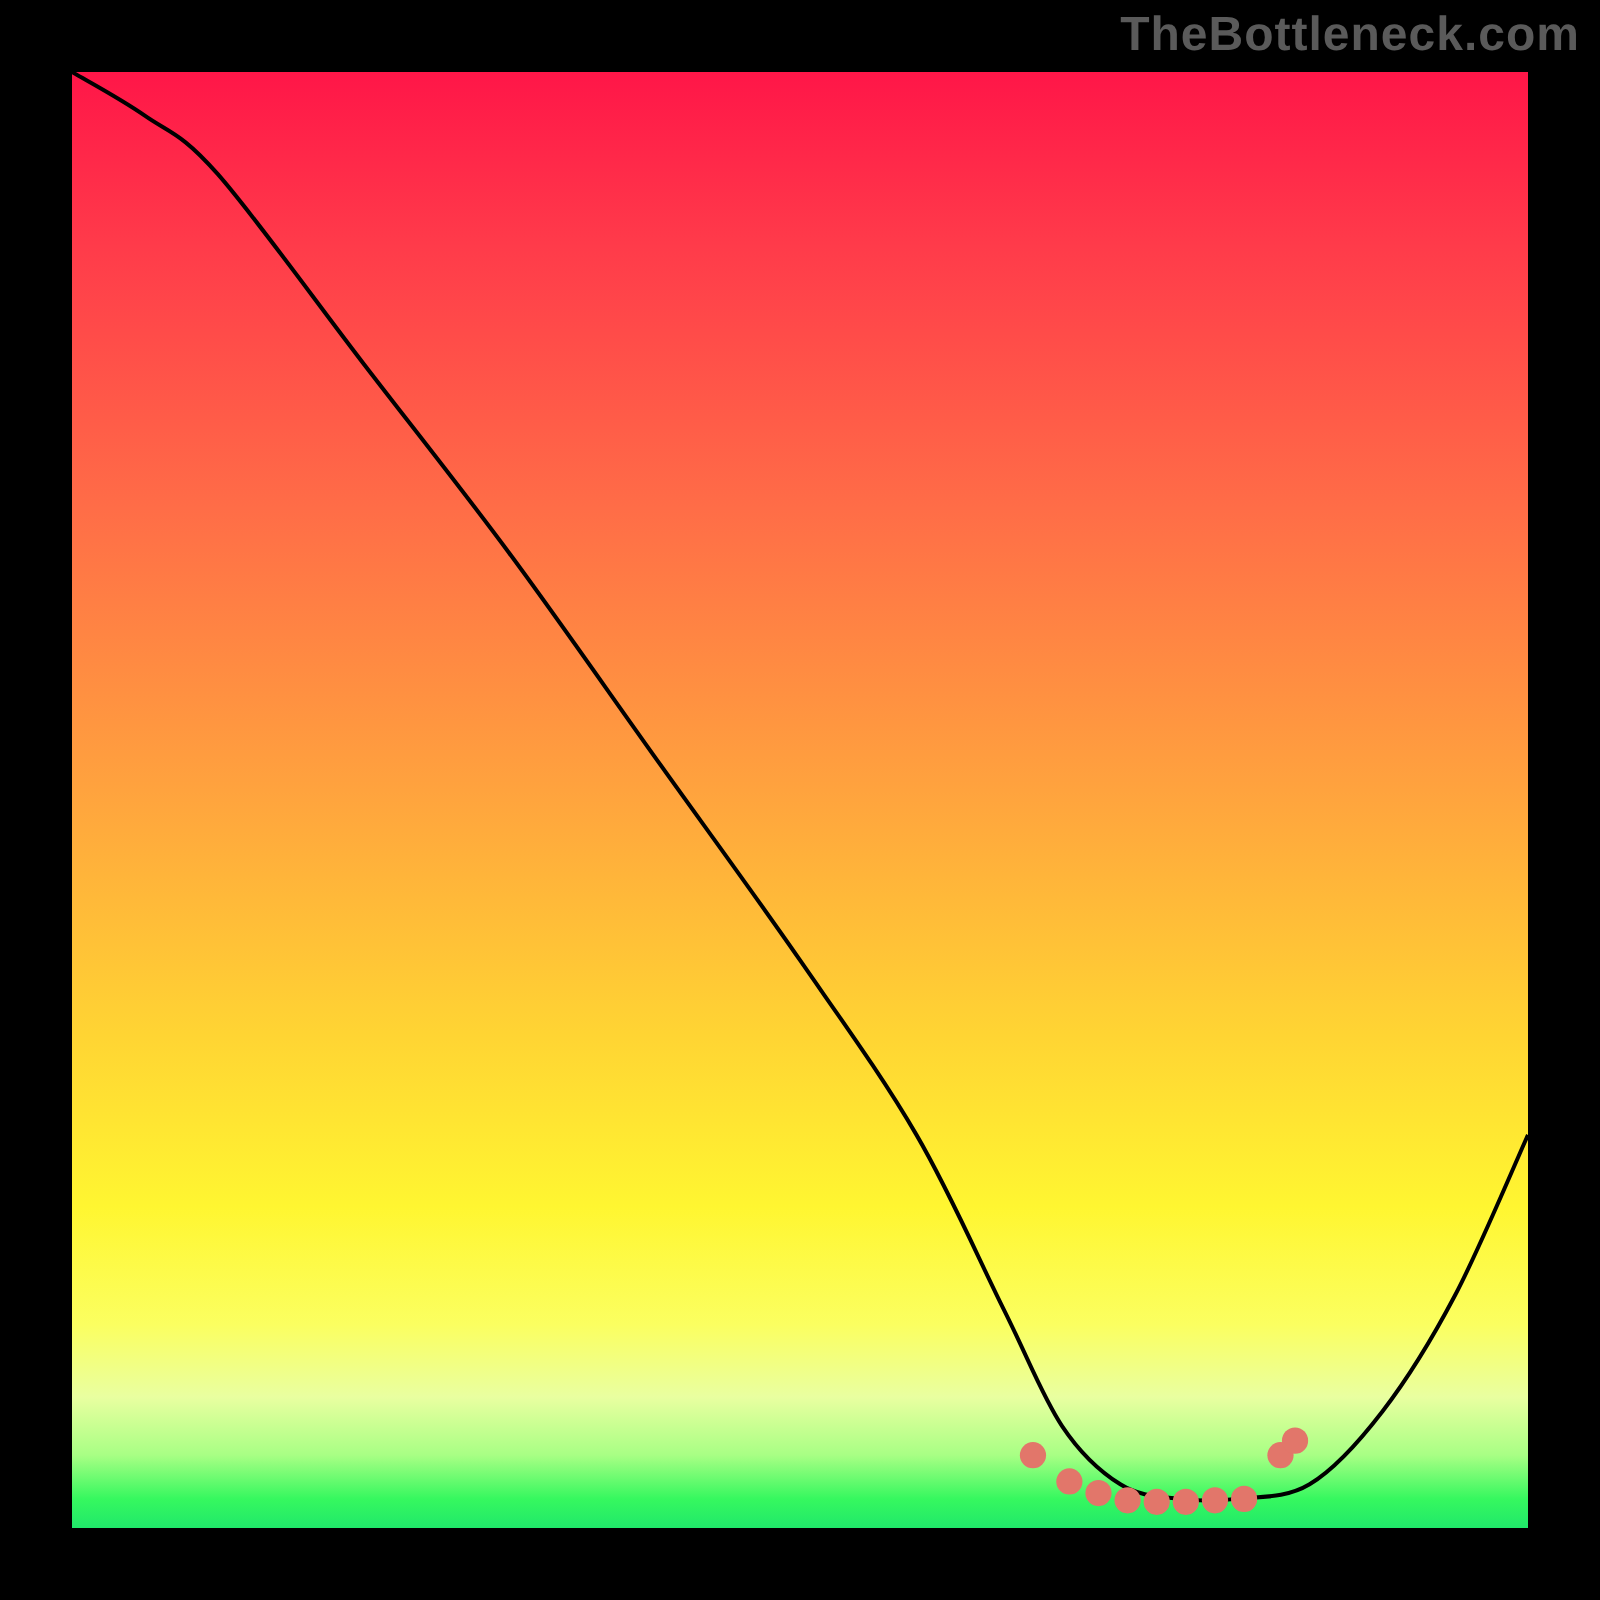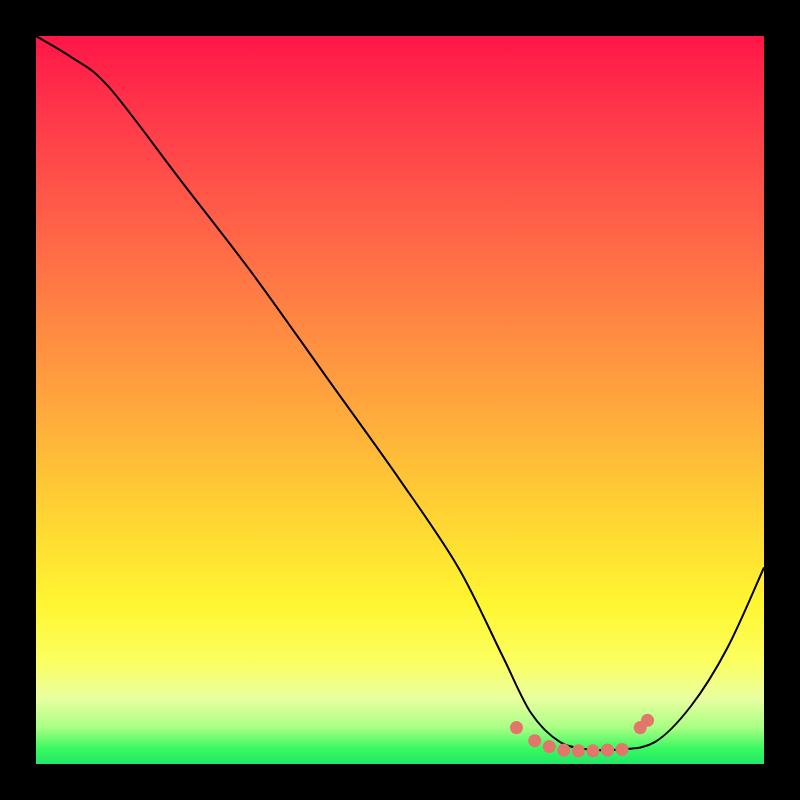--- a/index.html
+++ b/index.html
@@ -60,20 +60,21 @@
     top: 0;
     width: 100%;
     height: 100%;
     z-index: 2;
   }
 </style>
 </head>
 <body>
 
 <div class="frame">
+  <div class="watermark">TheBottleneck.com</div>
 
   <div class="plot-area">
     <div class="gradient-bg"></div>
 
     <svg class="overlay" viewBox="0 0 100 100" preserveAspectRatio="none">
       <path id="curve-path" fill="none" stroke="#000000" stroke-width="2" vector-effect="non-scaling-stroke" d="M 0 0 C 0.8333333333333334 0.5, 3.333333333333333 1.8333333333333333, 5 3 C 6.666666666666667 4.166666666666667, 7.5 4.166666666666666, 10 7 C 12.5 9.833333333333334, 16.666666666666668 15.666666666666668, 20 20 C 23.333333333333332 24.333333333333332, 26.666666666666668 28.5, 30 33 C 33.333333333333336 37.5, 36.666666666666664 42.333333333333336, 40 47 C 43.333333333333336 51.666666666666664, 47 56.666666666666664, 50 61 C 53 65.33333333333333, 55.66666666666666 69, 57.99999999999999 73 C 60.33333333333333 77, 62.33333333333333 81.66666666666667, 64 85 C 65.66666666666667 88.33333333333333, 66.66666666666667 91, 68 93 C 69.33333333333333 95, 70.66666666666667 96.16666666666667, 72 97 C 73.33333333333333 97.83333333333333, 74.66666666666667 97.83333333333333, 76 98 C 77.33333333333333 98.16666666666667, 78.5 98.16666666666667, 80 98 C 81.5 97.83333333333333, 83.33333333333333 98, 85 97 C 86.66666666666667 96, 88.33333333333333 94.16666666666667, 90 92 C 91.66666666666667 89.83333333333333, 93.33333333333333 87.16666666666667, 95 84 C 96.66666666666667 80.83333333333333, 99.16666666666667 74.83333333333333, 100 73"></path>
       <g id="marker-group">
           <circle cx="66" cy="95" r="0.9" fill="#e2766a"></circle>
           <circle cx="68.5" cy="96.8" r="0.9" fill="#e2766a"></circle>
           <circle cx="70.5" cy="97.6" r="0.9" fill="#e2766a"></circle>

